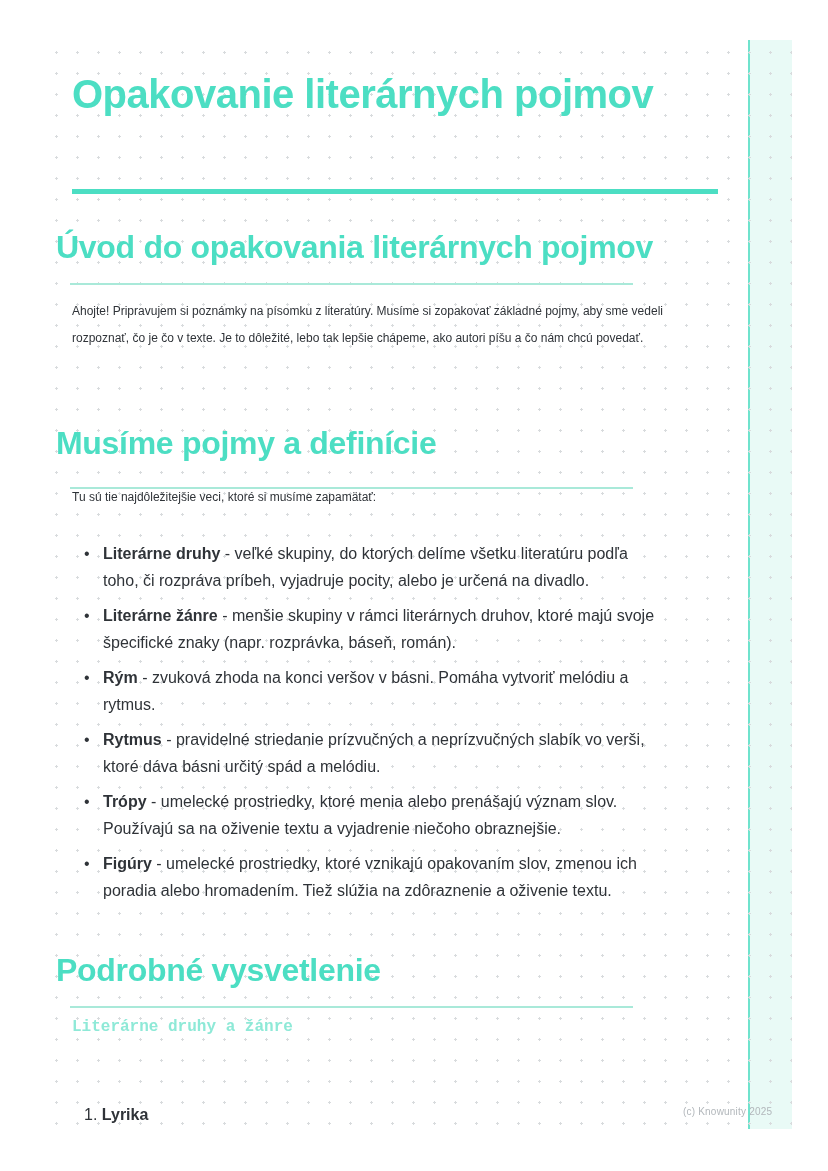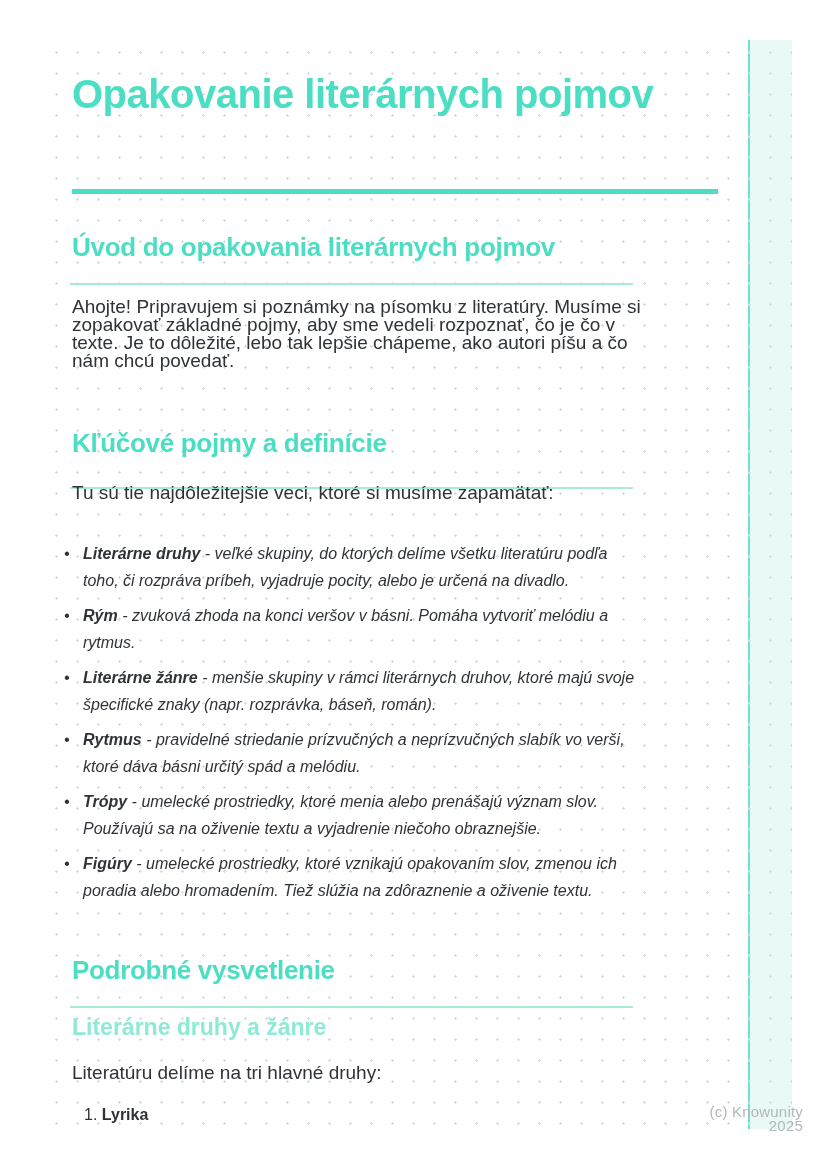--- a/index.html
+++ b/index.html
@@ -30,101 +30,100 @@
   }
   .content{position:absolute;left:0;top:0;width:828px;height:891px;z-index:3;border-radius:25px;}
   .abs{position:absolute;}
   h1.doc-title{
     left:72px;top:66px;width:600px;
     font-size:40px;line-height:56px;font-weight:700;
     letter-spacing:-0.5px;color:var(--accent);
   }
   .thick-rule{left:72px;top:189px;width:646px;height:5px;background:var(--accent);}
   h2.section-heading{
-    left:72px;width:640px;
-    font-size:26px;line-height:30px;font-weight:700;
+    left:56px;width:640px;
+    font-size:32px;line-height:30px;font-weight:700;
     letter-spacing:-0.3px;color:var(--accent);
   }
   .h2-a{top:232px;}
   .h2-b{top:428px;}
   .h2-c{top:946px;margin-top:9px;}
   .thin-rule{left:70px;width:563px;height:2px;background:var(--underline);}
   .rule-a{top:283px;}
   .rule-b{top:487px;}
   .rule-c{top:1006px;}
   h3.sub-heading{
     left:72px;top:1014px;width:500px;
-    font-size:23px;line-height:26px;font-weight:700;color:var(--accent-light);
+    font-size:16px;line-height:26px;font-weight:700;color:var(--accent-light);font-family:Liberation Mono, monospace;
   }
   p.body-text{
     left:72px;width:592px;
-    font-size:19px;line-height:18px;color:var(--text);
+    font-size:12px;line-height:27px;color:var(--text);
   }
   .p-intro{top:298px;}
   .p-lead{top:484px;}
   .p-division{top:1064px;}
   ul.term-list{
-    left:60px;top:540px;width:586px;list-style:none;font-style:italic;
+    left:80px;top:540px;width:586px;list-style:none;
   }
   ul.term-list li{
     position:relative;padding-left:23px;margin-bottom:8px;
     font-size:16px;line-height:27px;
   }
   ul.term-list li::before{
     content:"\2022";position:absolute;left:4px;top:0;
     font-size:16px;line-height:27px;color:var(--text);
   }
   ol.genre-list{
     left:84px;top:1101px;width:400px;list-style:none;
     font-size:16px;line-height:27px;
   }
   strong{font-weight:700;}
   .watermark{
     left:683px;top:1105px;width:120px;
-    font-size:15px;line-height:14px;color:var(--watermark);letter-spacing:0.2px;text-align:right;
+    font-size:10px;line-height:14px;color:var(--watermark);letter-spacing:0.2px;
   }
 </style>
 </head>
 <body>
 
 <div class="side-band"></div>
 <div class="dot-grid"></div>
 
 <div class="content">
 
   <h1 class="doc-title abs">Opakovanie literárnych pojmov</h1>
   <div class="thick-rule abs"></div>
 
   <h2 class="section-heading h2-a abs">Úvod do opakovania literárnych pojmov</h2>
   <div class="thin-rule rule-a abs"></div>
   <p class="body-text p-intro abs">Ahojte! Pripravujem si poznámky na písomku z literatúry. Musíme si zopakovať základné pojmy, aby sme vedeli rozpoznať, čo je čo v texte. Je to dôležité, lebo tak lepšie chápeme, ako autori píšu a čo nám chcú povedať.</p>
 
-  <h2 class="section-heading h2-b abs">Kľúčové pojmy a definície</h2>
+  <h2 class="section-heading h2-b abs">Musíme pojmy a definície</h2>
   <div class="thin-rule rule-b abs"></div>
   <p class="body-text p-lead abs">Tu sú tie najdôležitejšie veci, ktoré si musíme zapamätať:</p>
 
   <ul class="term-list abs">
 
       <li><strong>Literárne druhy</strong> <span>- veľké skupiny, do ktorých delíme všetku literatúru podľa toho, či rozpráva príbeh, vyjadruje pocity, alebo je určená na divadlo.</span></li>
 
+      <li><strong>Literárne žánre</strong> <span>- menšie skupiny v rámci literárnych druhov, ktoré majú svoje špecifické znaky (napr. rozprávka, báseň, román).</span></li>
+
       <li><strong>Rým</strong> <span>- zvuková zhoda na konci veršov v básni. Pomáha vytvoriť melódiu a rytmus.</span></li>
-
-      <li><strong>Literárne žánre</strong> <span>- menšie skupiny v rámci literárnych druhov, ktoré majú svoje špecifické znaky (napr. rozprávka, báseň, román).</span></li>
 
       <li><strong>Rytmus</strong> <span>- pravidelné striedanie prízvučných a neprízvučných slabík vo verši, ktoré dáva básni určitý spád a melódiu.</span></li>
 
       <li><strong>Trópy</strong> <span>- umelecké prostriedky, ktoré menia alebo prenášajú význam slov. Používajú sa na oživenie textu a vyjadrenie niečoho obraznejšie.</span></li>
 
       <li><strong>Figúry</strong> <span>- umelecké prostriedky, ktoré vznikajú opakovaním slov, zmenou ich poradia alebo hromadením. Tiež slúžia na zdôraznenie a oživenie textu.</span></li>
     </ul>
 
   <h2 class="section-heading h2-c abs">Podrobné vysvetlenie</h2>
   <div class="thin-rule rule-c abs"></div>
   <h3 class="sub-heading abs">Literárne druhy a žánre</h3>
-  <p class="body-text p-division abs">Literatúru delíme na tri hlavné druhy:</p>
 
   <ol class="genre-list abs">
 
       <li><span>1.</span> <strong>Lyrika</strong></li>
     </ol>
 
   <div class="watermark abs">(c) Knowunity 2025</div>
 </div>
 
 </body></html>

